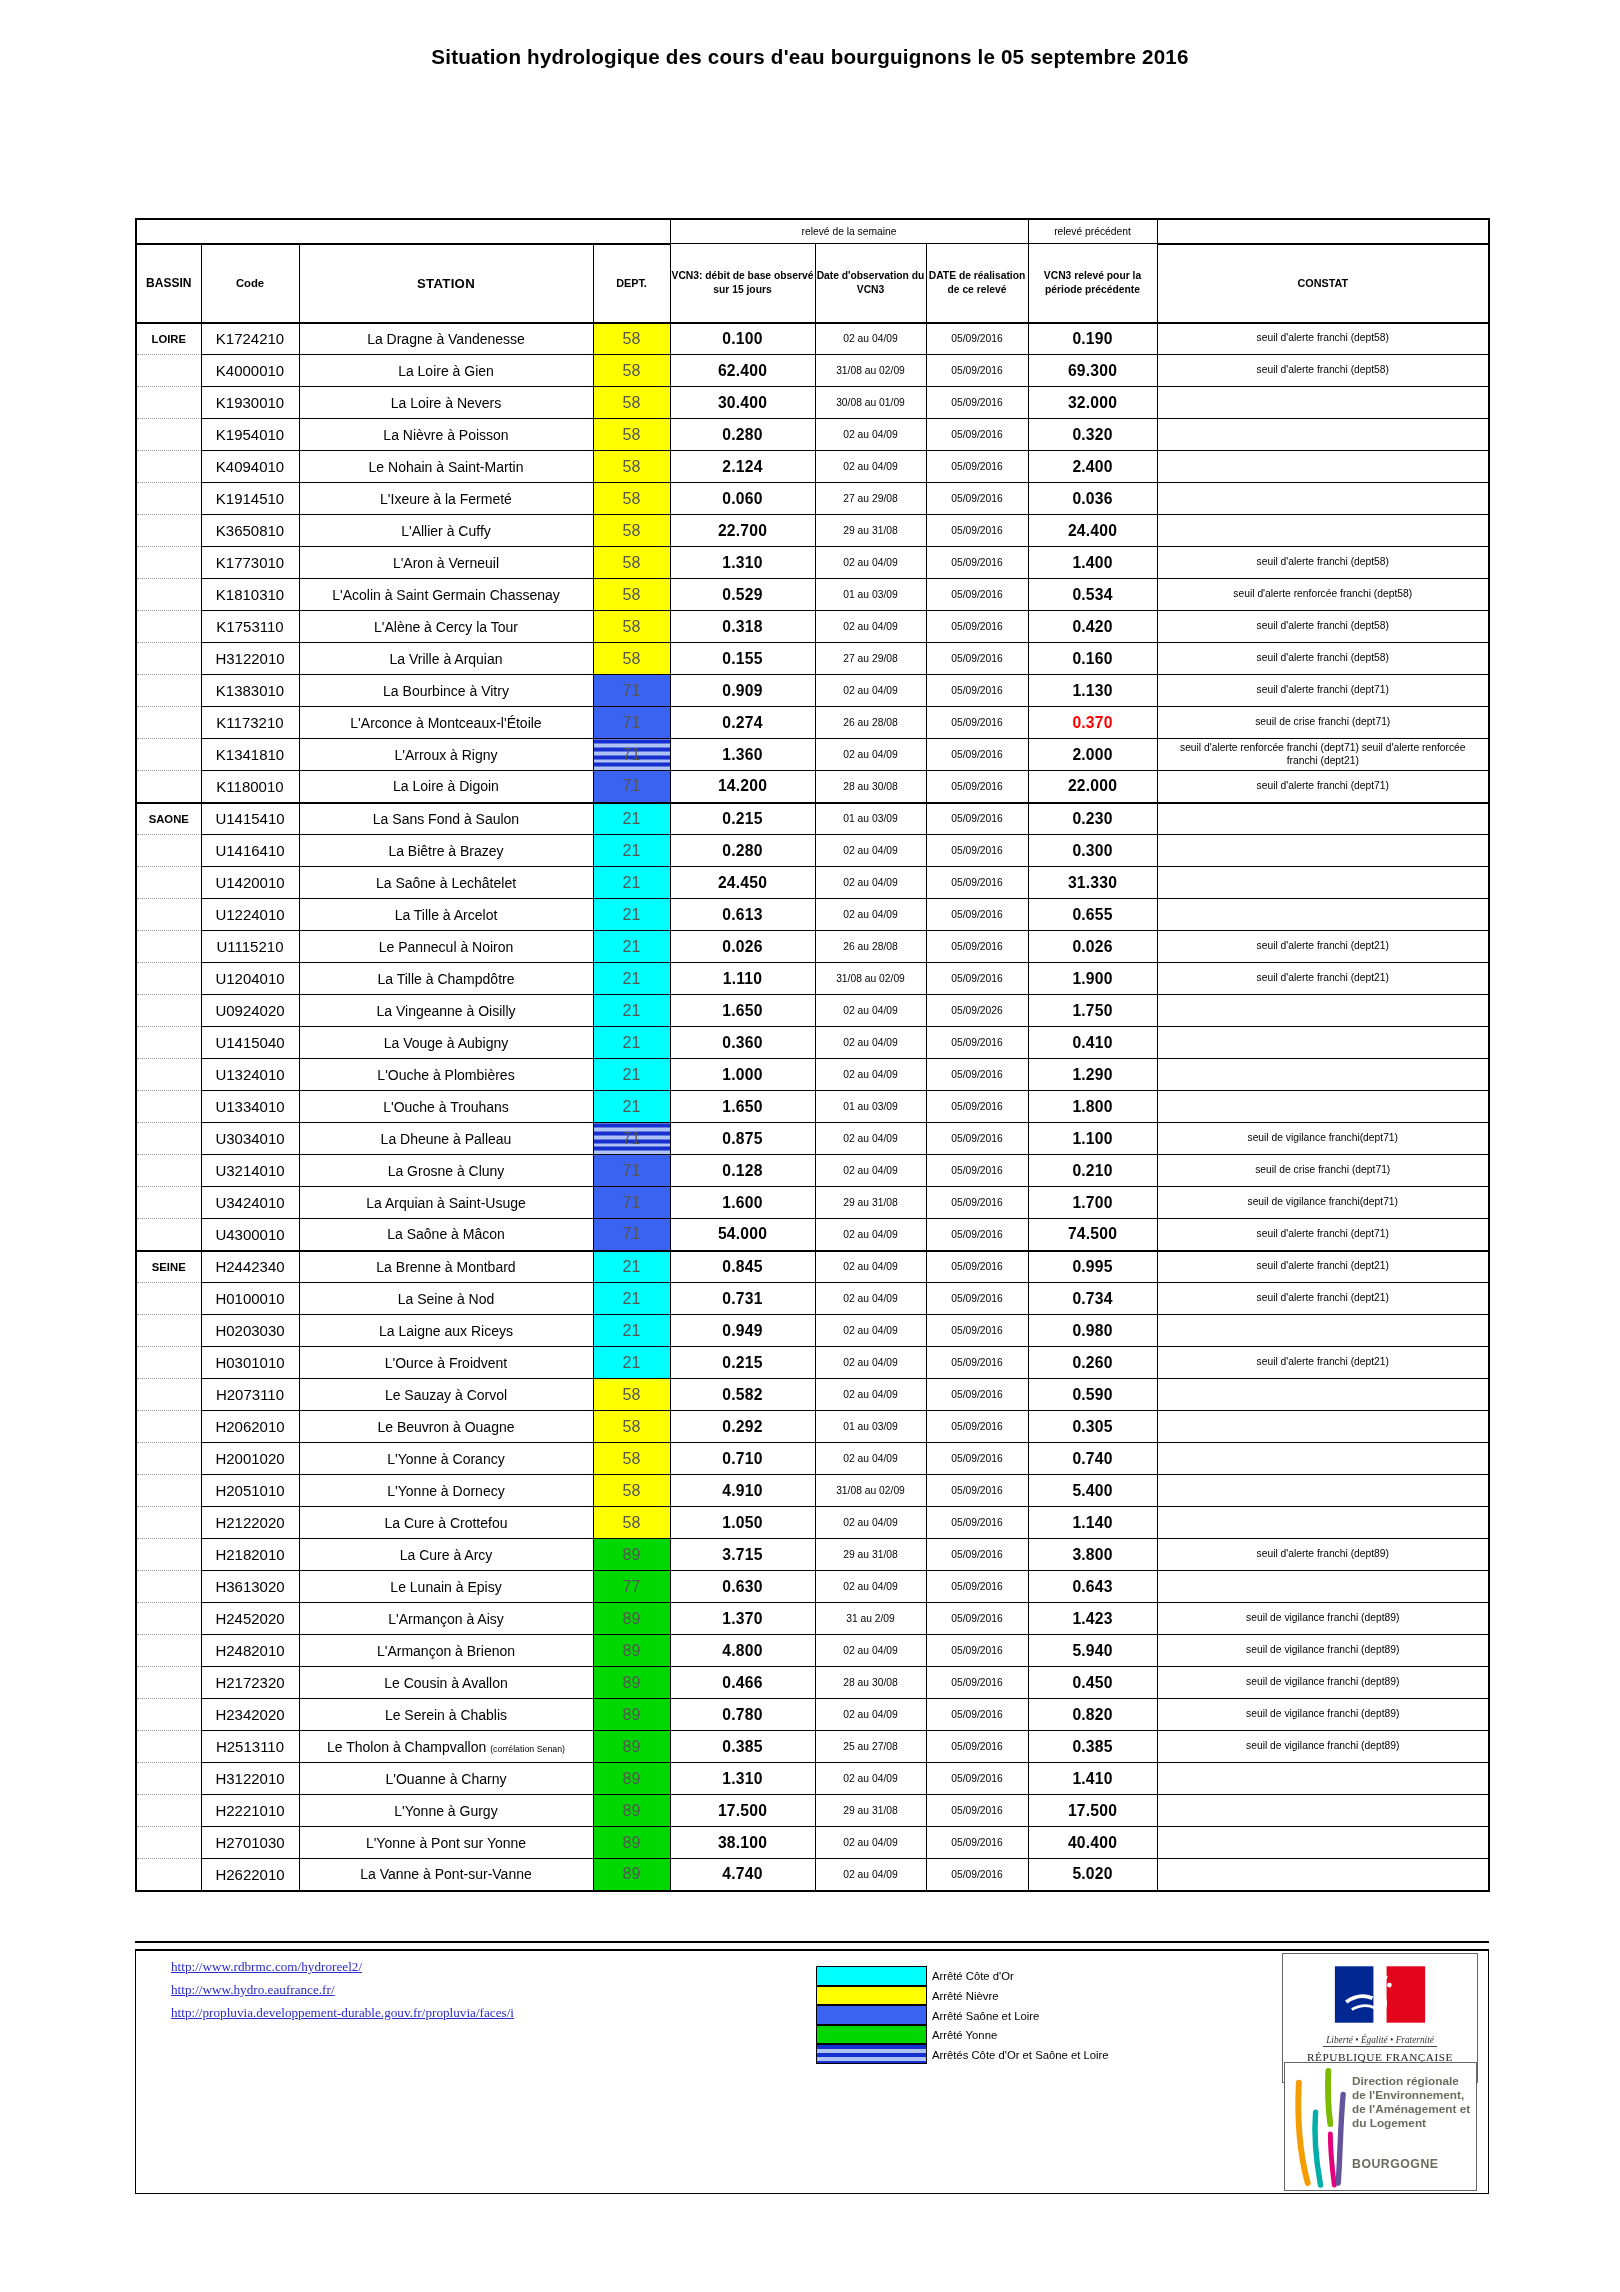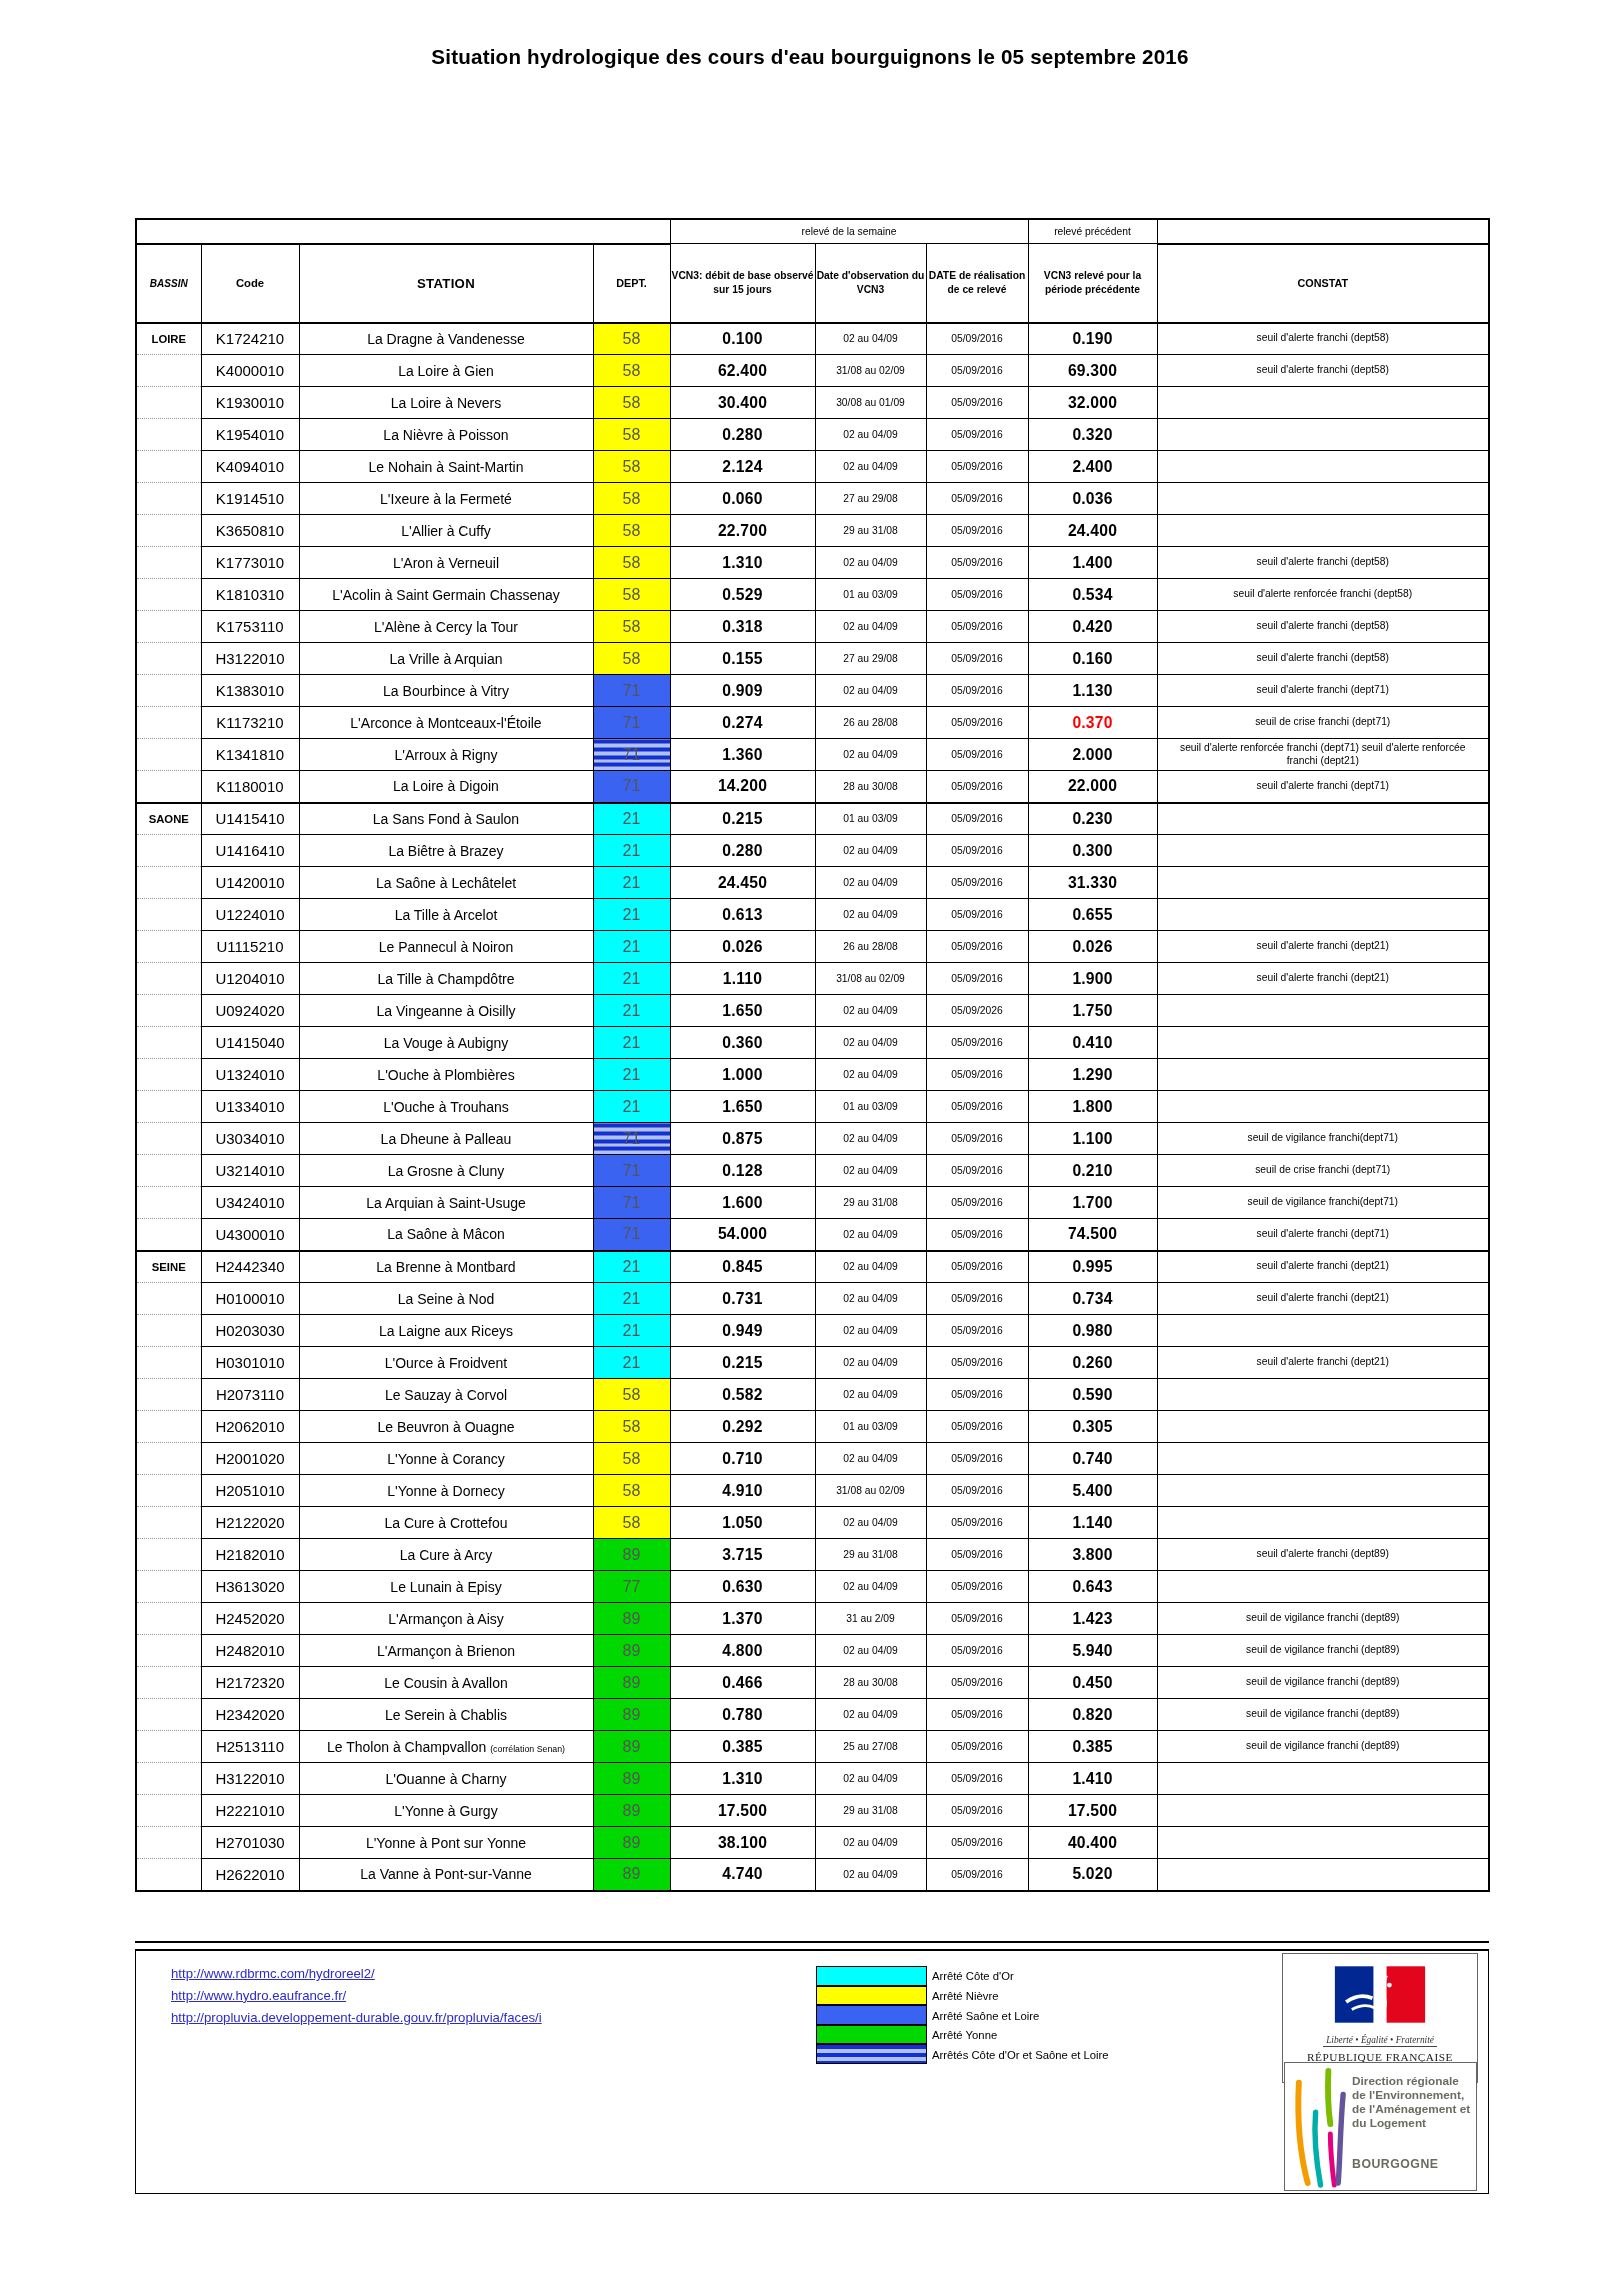--- a/index.html
+++ b/index.html
@@ -21,21 +21,21 @@
     border:2.9px solid #000;
   }
   .hydro-table th, .hydro-table td {
     border-left:1px solid #000; border-right:1px solid #000;
     border-top:1px solid #000; border-bottom:0;
     padding:0; text-align:center; vertical-align:middle; overflow:hidden;
   }
   tr.strip th { border-top:0; height:24.5px; font-weight:normal; font-size:10.3px; background:#fff; }
   tr.main-head th { border-top:2.9px solid #000; height:79px; font-weight:bold; background:#fff; }
   tr.main-head th.thin-top { border-top:1px solid #000; }
-  .h-bassin { font-size:10px;font-style:italic; }
+  .h-bassin { font-size:12px; }
   .h-code { font-size:11.3px; }
   .h-station { font-size:13.2px; letter-spacing:0.3px; }
   .h-dept { font-size:10.8px; }
   .h-small { font-size:10.3px; line-height:1.35; padding:0 4.9px; }
   .h-constat { font-size:10.8px;border-radius:27px; }
 
   tbody td { height:32px; background:#fff; }
   td.c-basin { border-top:1px dotted #999; font-weight:bold; font-size:11.3px;margin-top:25px; }
   tr.basin-start td, tr.basin-start td.c-basin { border-top:2.9px solid #000; }
   td.c-code { font-size:15px; }
@@ -55,21 +55,21 @@
     background:repeating-linear-gradient(180deg,#1430d0 0px,#1430d0 3.9px,#afc2f6 3.9px,#afc2f6 7.8px) !important;
     color:#1a2a66;
   }
 
   
   .table-gap { position:absolute; left:135px; top:1927px; width:1354px; height:15.7px; border-bottom:2px solid #000; }
   .footer-box {
     position:absolute; left:135px; top:1949px; width:1354px; height:245px;
     border:1px solid #000; border-top:2.9px solid #000;
   }
-  .footer-links { position:absolute; left:35px; top:15px; }
+  .footer-links { position:absolute; left:35px; top:8px;font-family:Liberation Serif, serif; }
   .footer-link {
     display:block; font-size:13.2px; color:#2b2bc8; text-decoration:underline;
     margin-bottom:6.9px; cursor:pointer;
   }
   .legend { position:absolute; left:680px; top:15.7px; }
   .legend-item { display:flex; align-items:center; height:19.6px; }
   .legend-swatch {
     width:111px; height:19.6px; border:1.5px solid #000; margin-top:-1.5px; flex:none;
   }
   .swatch-striped {

